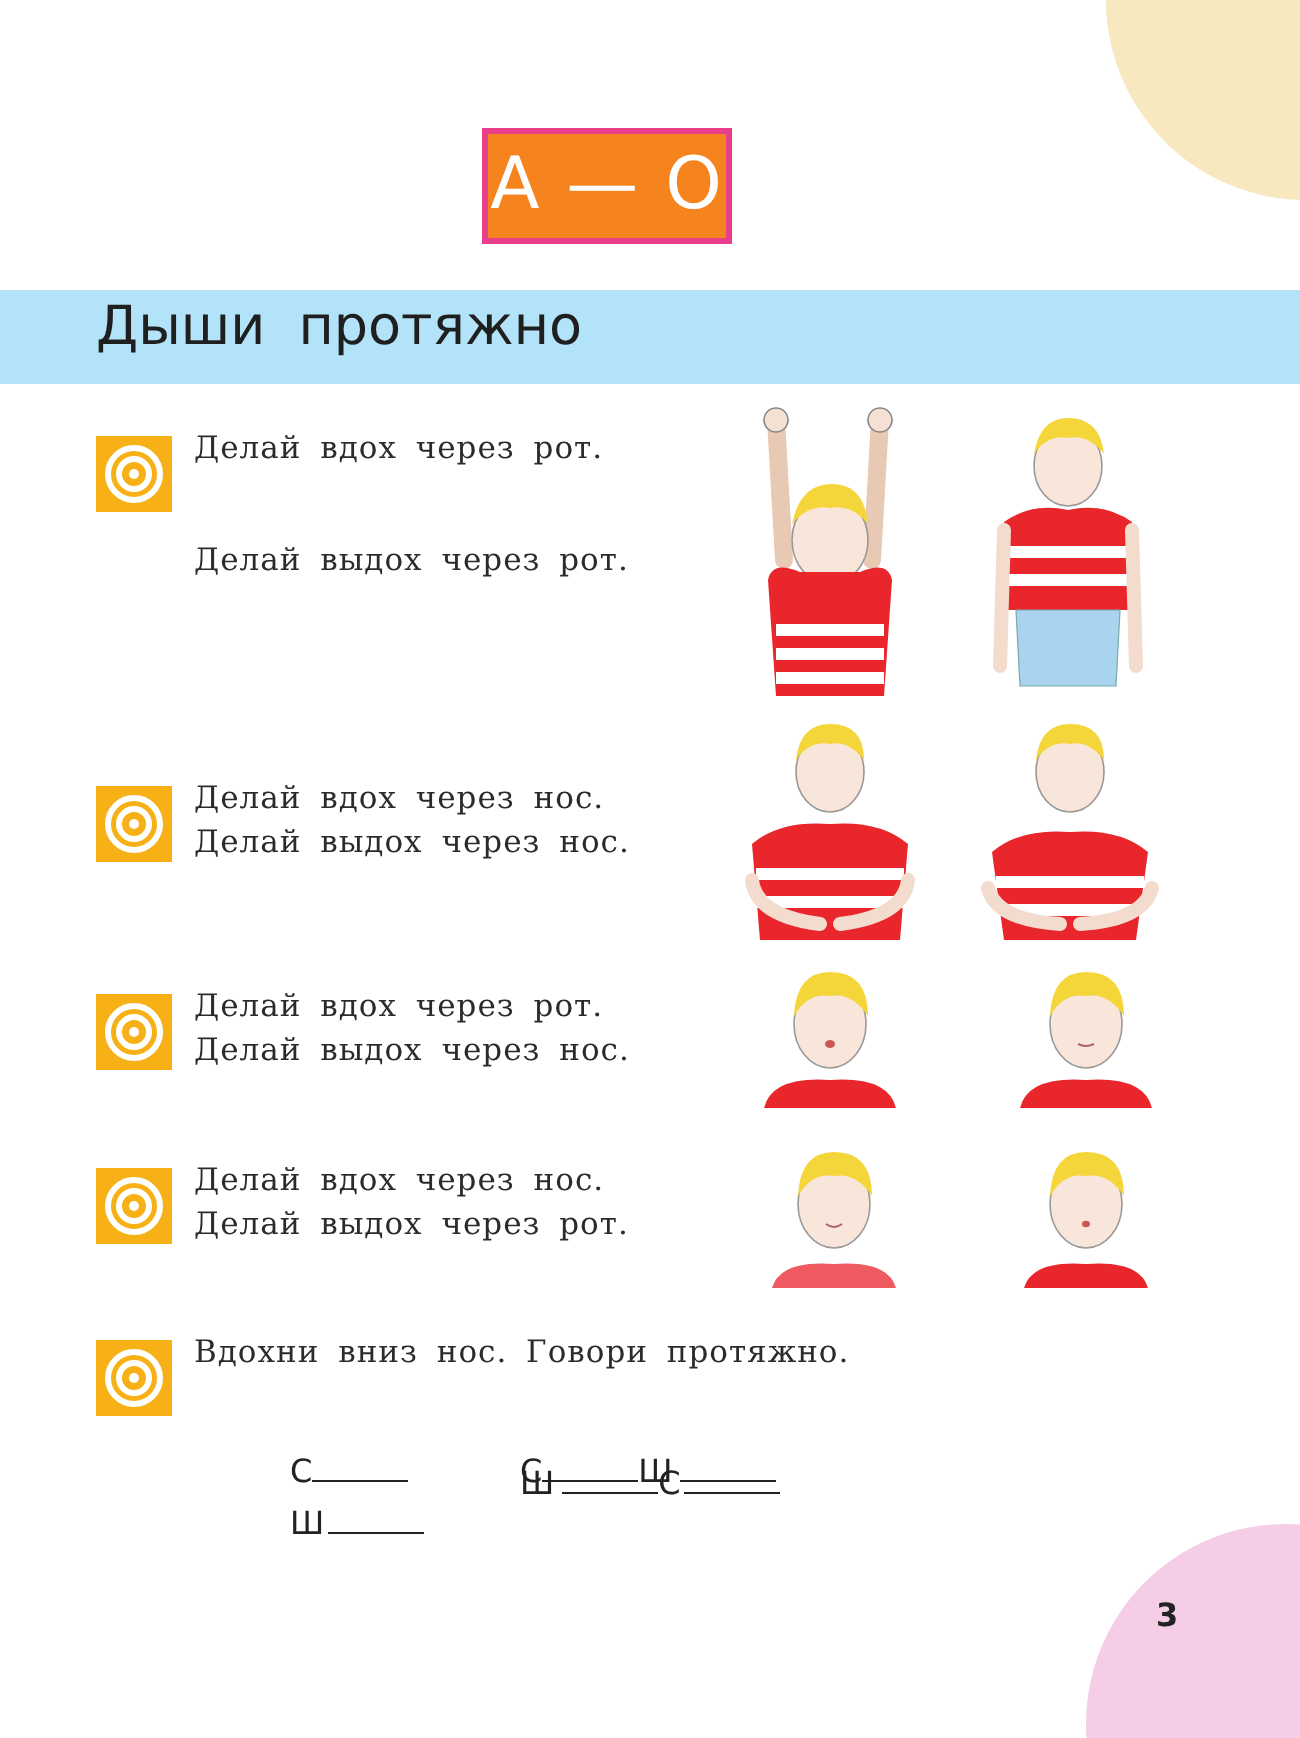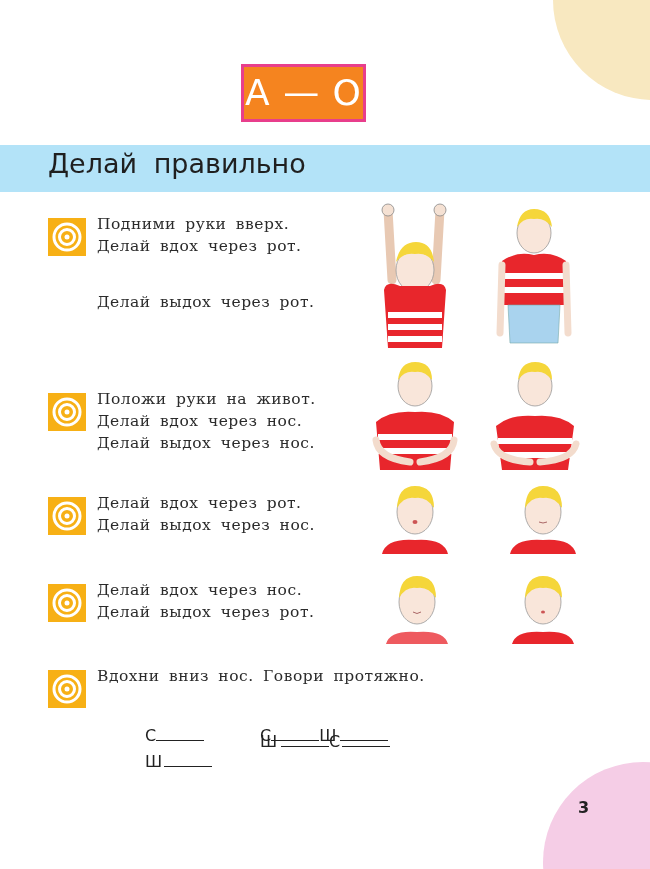--- a/index.html
+++ b/index.html
@@ -22,48 +22,46 @@
 </style>
 </head>
 <body>
 
 <div class="circle-top"></div>
 <div class="circle-bottom"></div>
 
 <div class="badge">А — О</div>
 
 <div class="title-bar"></div>
-<div class="title">Делай правильно</div>
+<div class="title">Дыши протяжно</div>
 
 <div class="exercise" style="top:218px;">
   <div class="icon">
     <svg width="38" height="38" viewBox="0 0 38 38">
         <circle cx="19" cy="19" r="13" fill="none" stroke="#fff" stroke-width="3"></circle>
         <circle cx="19" cy="19" r="7.5" fill="none" stroke="#fff" stroke-width="3"></circle>
         <circle cx="19" cy="19" r="2.5" fill="#fff"></circle>
       </svg>
   </div>
   <div class="lines">
-    <div>Подними руки вверх.</div>
     <div>Делай вдох через рот.</div>
     <div style="height:34px"></div>
     <div>Делай выдох через рот.</div>
   </div>
 </div>
 
 <div class="exercise" style="top:393px;">
   <div class="icon">
     <svg width="38" height="38" viewBox="0 0 38 38">
         <circle cx="19" cy="19" r="13" fill="none" stroke="#fff" stroke-width="3"></circle>
         <circle cx="19" cy="19" r="7.5" fill="none" stroke="#fff" stroke-width="3"></circle>
         <circle cx="19" cy="19" r="2.5" fill="#fff"></circle>
       </svg>
   </div>
   <div class="lines">
-    <div>Положи руки на живот.</div>
     <div>Делай вдох через нос.</div>
     <div>Делай выдох через нос.</div>
   </div>
 </div>
 
 <div class="exercise" style="top:497px;">
   <div class="icon">
     <svg width="38" height="38" viewBox="0 0 38 38">
         <circle cx="19" cy="19" r="13" fill="none" stroke="#fff" stroke-width="3"></circle>
         <circle cx="19" cy="19" r="7.5" fill="none" stroke="#fff" stroke-width="3"></circle>

